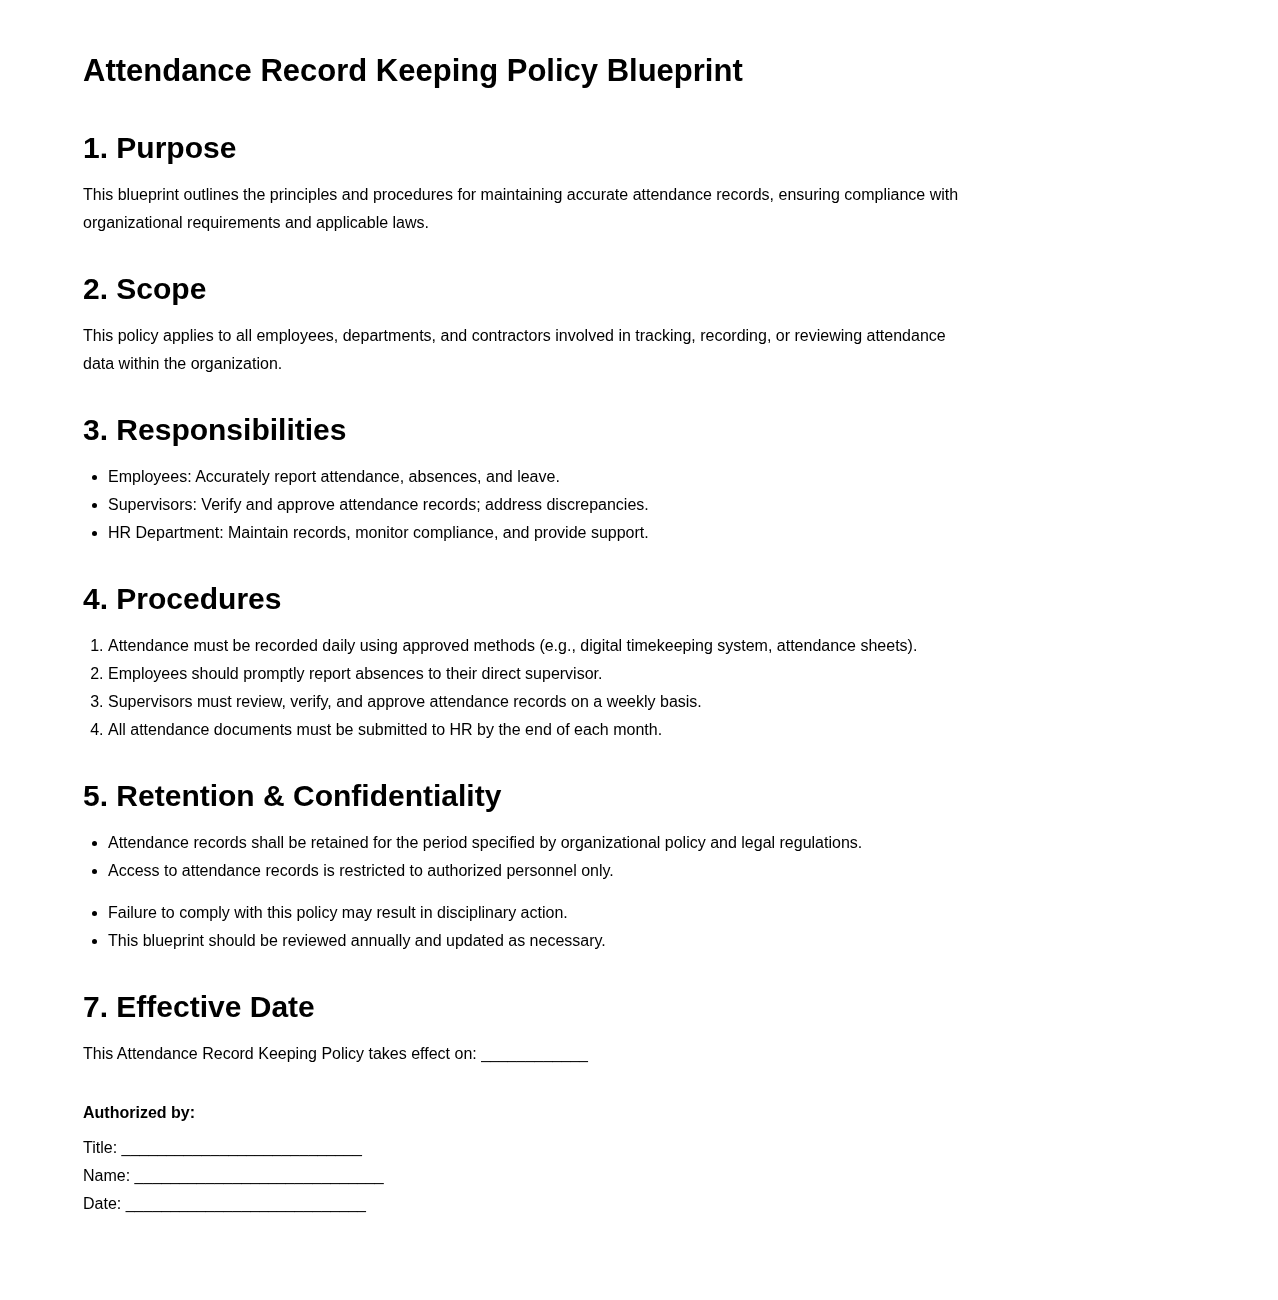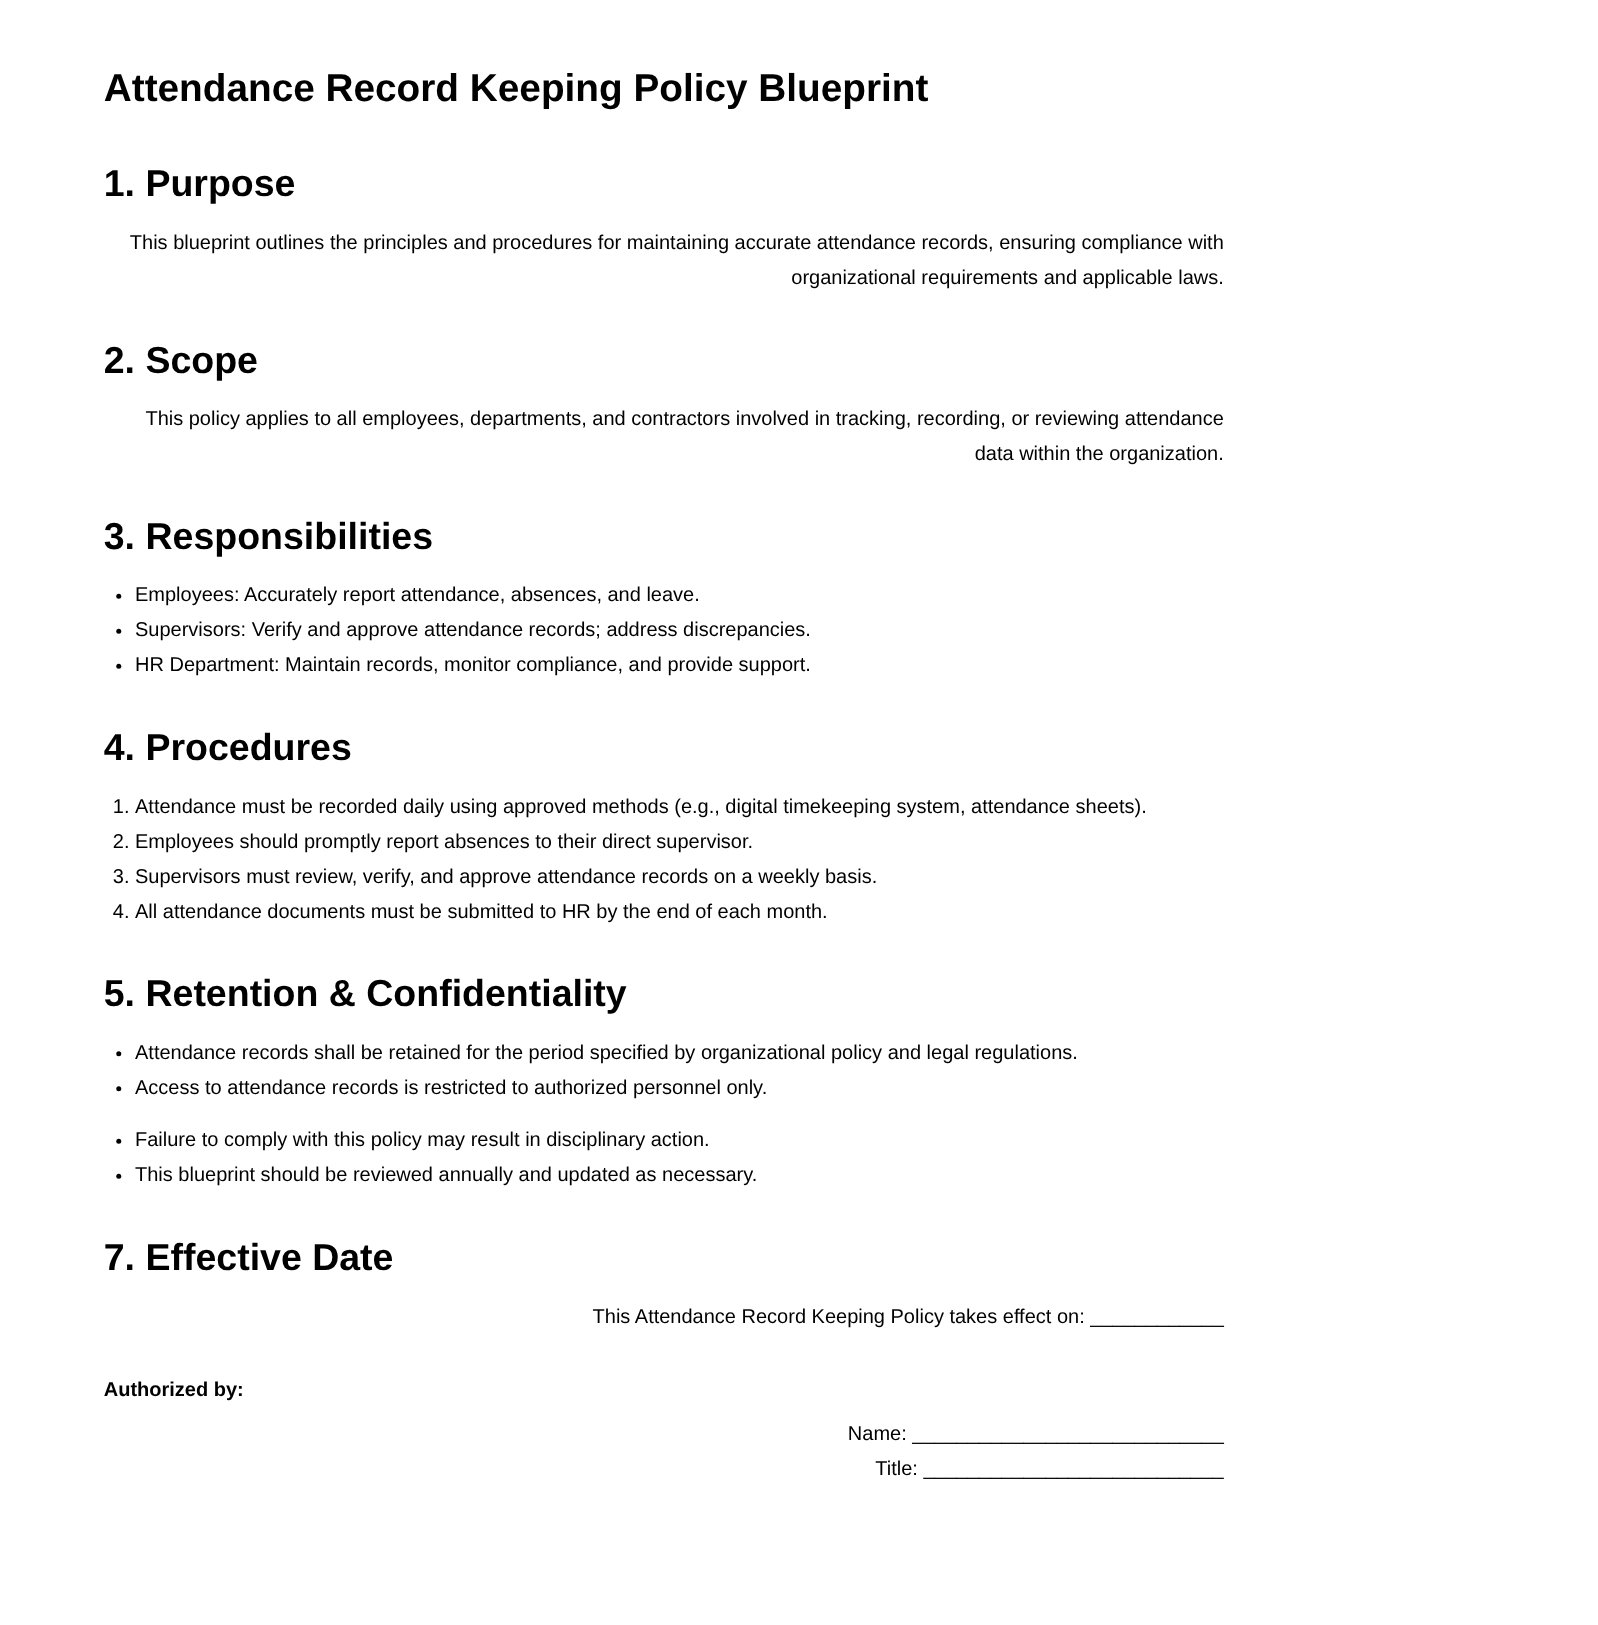--- a/index.html
+++ b/index.html
@@ -27,21 +27,21 @@
     line-height: 1.2;
     font-weight: bold;
     margin: 34px 0 15px 0;
   }
   h3 {
     font-size: 16px;
     line-height: 1.3;
     font-weight: bold;
     margin: 35px 0 10px 0;
   }
-  p { margin: 15px 0 0 0; text-align: right; }
+  p { margin: 15px 0 0 0; }
   ul, ol {
     margin: 14px 0 0 0;
     padding-left: 25px;
   }
   li { margin: 0; }
   .blank { white-space: nowrap; }
   .sig-block p { margin: 0; }
 </style>
 </head>
 <body>
@@ -80,17 +80,18 @@
   <ul>
     <li>Failure to comply with this policy may result in disciplinary action.</li>
     <li>This blueprint should be reviewed annually and updated as necessary.</li>
   </ul>
 
   <h2>7. Effective Date</h2>
   <p><span>This Attendance Record Keeping Policy takes effect on:</span> <span class="blank">____________</span></p>
 
   <div class="sig-block">
     <h3>Authorized by:</h3>
+    <p><span>Title:</span> <span class="blank">___________________________</span></p>
     <p><span>Name:</span> <span class="blank">____________________________</span></p>
-    <p><span>Title:</span> <span class="blank">___________________________</span></p>
+    <p><span>Date:</span> <span class="blank">___________________________</span></p>
   </div>
 
 </div>
 
 </body></html>

